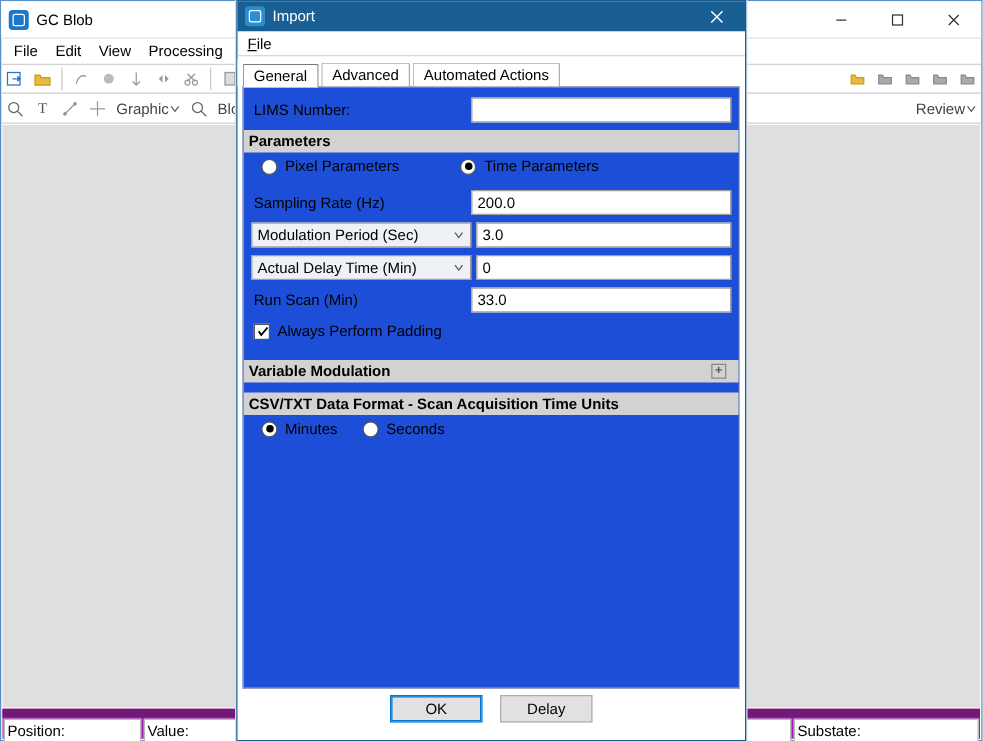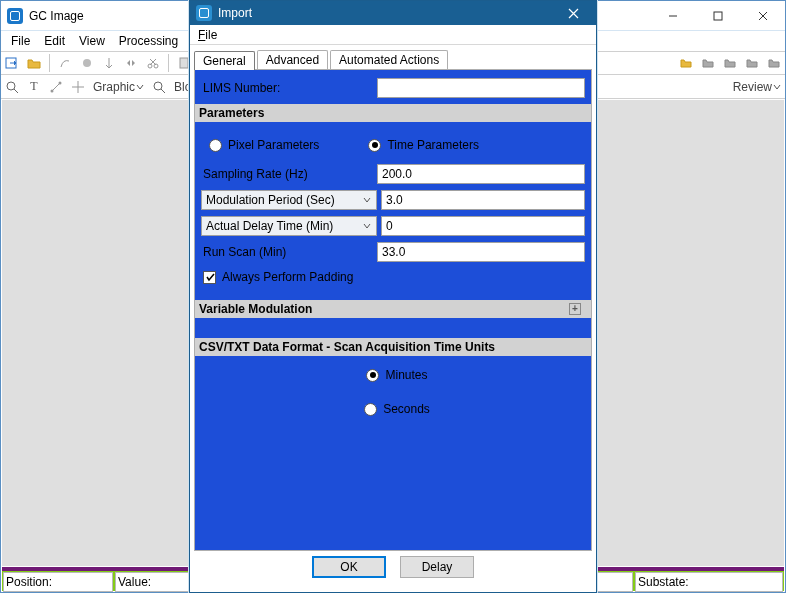--- a/index.html
+++ b/index.html
@@ -22,21 +22,21 @@
   .tool-sep { width:1px; height:18px; background:#c8c8c8; margin:0 2px; }
   .tool-split { display:flex; align-items:center; gap:1px; color:#444; padding:0 2px; }
   .tool-split .caret { width:8px;height:8px; }
   .folder { fill:#e8b93f; stroke:#c99a1c; }
   .magnifier { stroke:#666; fill:none; }
   .docicon { fill:#ddd; stroke:#999; }
   .arrow-blue { stroke:#2a70c7; fill:#2a70c7; }
   .caret path { stroke:#555; fill:none; }
 
   .mw-canvas { position:absolute; left:1px; right:1px; top:99px; bottom:26px; background:#dfdfdf; }
-  .mw-status { position:absolute; left:1px; right:1px; bottom:1px; height:24px; background:#84cc16; border-top:4px solid #701a75; display:flex;justify-content:flex-end; }
+  .mw-status { position:absolute; left:1px; right:1px; bottom:1px; height:24px; background:#a21caf; border-top:7px solid #701a75; display:flex;justify-content:flex-end; }
   .mw-status .cell { border:1px solid #b8b8b8; height:20px; margin:1px; padding:0 2px; display:flex; align-items:center; color:#000; background:#fff; }
   .mw-status .cell.s1{ width:110px; } .mw-status .cell.s2{ width:442px; } .mw-status .cell.s3{ width:74px; } .mw-status .cell.s4{ flex:1; }
 
   
   .dialog { position:absolute; left:189px; top:0; width:408px; height:593px; background:#fff; border:1px solid #1b5d8e; box-shadow:0 0 0 1px #cfe2f0; }
   .dlg-titlebar { height:24px; background:#195f93; color:#fff; display:flex; align-items:center; }
   .dlg-icon { width:16px; height:16px; background:#2a8fd1; border-radius:3px; margin:0 6px; position:relative; }
   .dlg-icon::after{content:'';position:absolute;inset:3px;border:1px solid #fff;border-radius:2px;}
   .dlg-title { flex:0 0 auto; }
   .dlg-spacer { flex:1; }
@@ -48,21 +48,21 @@
   .dlg-filemenu .mitem .ul { text-decoration:underline; }
 
   .tabs-row { height:22px; display:flex; align-items:flex-end; padding:0 4px; background:#fff; margin-top:2px; }
   .tab { padding:2px 8px; border:1px solid #aeaeae; border-bottom:none; background:#fff; color:#000; margin-right:2px; border-radius:2px 2px 0 0; }
   .tab.active { border-color:#7a7a7a; background:#fff; position:relative; top:1px; }
   .tab-body { border:1px solid #aeaeae; margin:0 4px 0 4px; height:482px; background:#1d4ed8; padding:6px; overflow:hidden; }
 
   .form-row { display:flex; align-items:center; height:24px; margin-bottom:2px; }
   .form-label { width:176px; padding-left:2px; color:#000; }
   .text-input { flex:1; height:20px; border:1px solid #a0a0a0; background:#fff; padding:0 4px; color:#000; }
-  .section-hdr { background:#d2d2d2; font-weight:bold; color:#000; padding:4px 4px; margin:4px -6px 12px -6px; height:18px; display:flex; align-items:center; }
+  .section-hdr { background:#d2d2d2; font-weight:bold; color:#000; padding:4px 4px; margin:4px -6px 0 -6px; height:18px; display:flex; align-items:center; }
   .section-hdr .expander { margin-left:auto; width:12px; height:12px; border:1px solid #888; color:#555; display:flex; align-items:center; justify-content:center; font-size:10px; line-height:1; margin-right:6px; }
   .radio-row { display:flex; align-items:center; height:22px; gap:49px; padding-left:8px; }
   .radio { display:flex; align-items:center; gap:6px; color:#000; }
   .radio .dot { width:13px; height:13px; border:1px solid #555; border-radius:50%; background:#fff; display:flex; align-items:center; justify-content:center; }
   .radio .dot.checked::after { content:''; width:6px; height:6px; background:#000; border-radius:50%; }
   .combo { width:176px; height:20px; border:1px solid #a0a0a0; background:#eef1f5; display:flex; align-items:center; padding:0 4px; color:#000; margin-right:4px; }
   .combo .caret { margin-left:auto; }
   .checkbox { display:flex; align-items:center; gap:6px; padding-left:2px; height:22px; color:#000; }
   .checkbox .box { width:13px; height:13px; border:1px solid #555; background:#fff; display:flex; align-items:center; justify-content:center; }
   .checkbox .box.checked svg { width:10px; height:10px; stroke:#000; stroke-width:1.5; fill:none; }
@@ -70,21 +70,21 @@
   .dlg-buttons { height:32px; display:flex; align-items:center; justify-content:center; gap:14px; }
   .btn { width:74px; height:22px; background:#e1e1e1; border:1px solid #adadad; color:#000; display:flex; align-items:center; justify-content:center; }
   .btn.primary { border:1px solid #0078d7; box-shadow:inset 0 0 0 1px #0078d7; }
 </style>
 </head>
 <body>
 
 <div class="main-window">
   <div class="mw-titlebar">
     <div class="mw-app-icon"></div>
-    <div class="mw-title">GC Image</div>
+    <div class="mw-title">GC Blob</div>
     <div class="mw-spacer"></div>
     <div class="mw-winbtn">
         <svg viewBox="0 0 10 10">
           <path d="M1 5 H9"></path>
         </svg>
       </div>
     <div class="mw-winbtn">
         <svg viewBox="0 0 10 10">
           <rect x="1" y="1" width="8" height="8"></rect>
         </svg>
@@ -321,21 +321,21 @@
 
     <div style="height:8px"></div>
     <div class="section-hdr">
       <span>Variable Modulation</span>
       <span class="expander">+</span>
     </div>
 
     <div style="height:4px"></div>
     <div class="section-hdr">CSV/TXT Data Format - Scan Acquisition Time Units</div>
 
-    <div class="radio-row" style="gap:20px;flex-direction:column;">
+    <div class="radio-row" style="gap:20px;">
       <div class="radio">
         <span class="dot checked"></span>
         <span>Minutes</span>
       </div>
       <div class="radio">
         <span class="dot"></span>
         <span>Seconds</span>
       </div>
     </div>
   </div>

